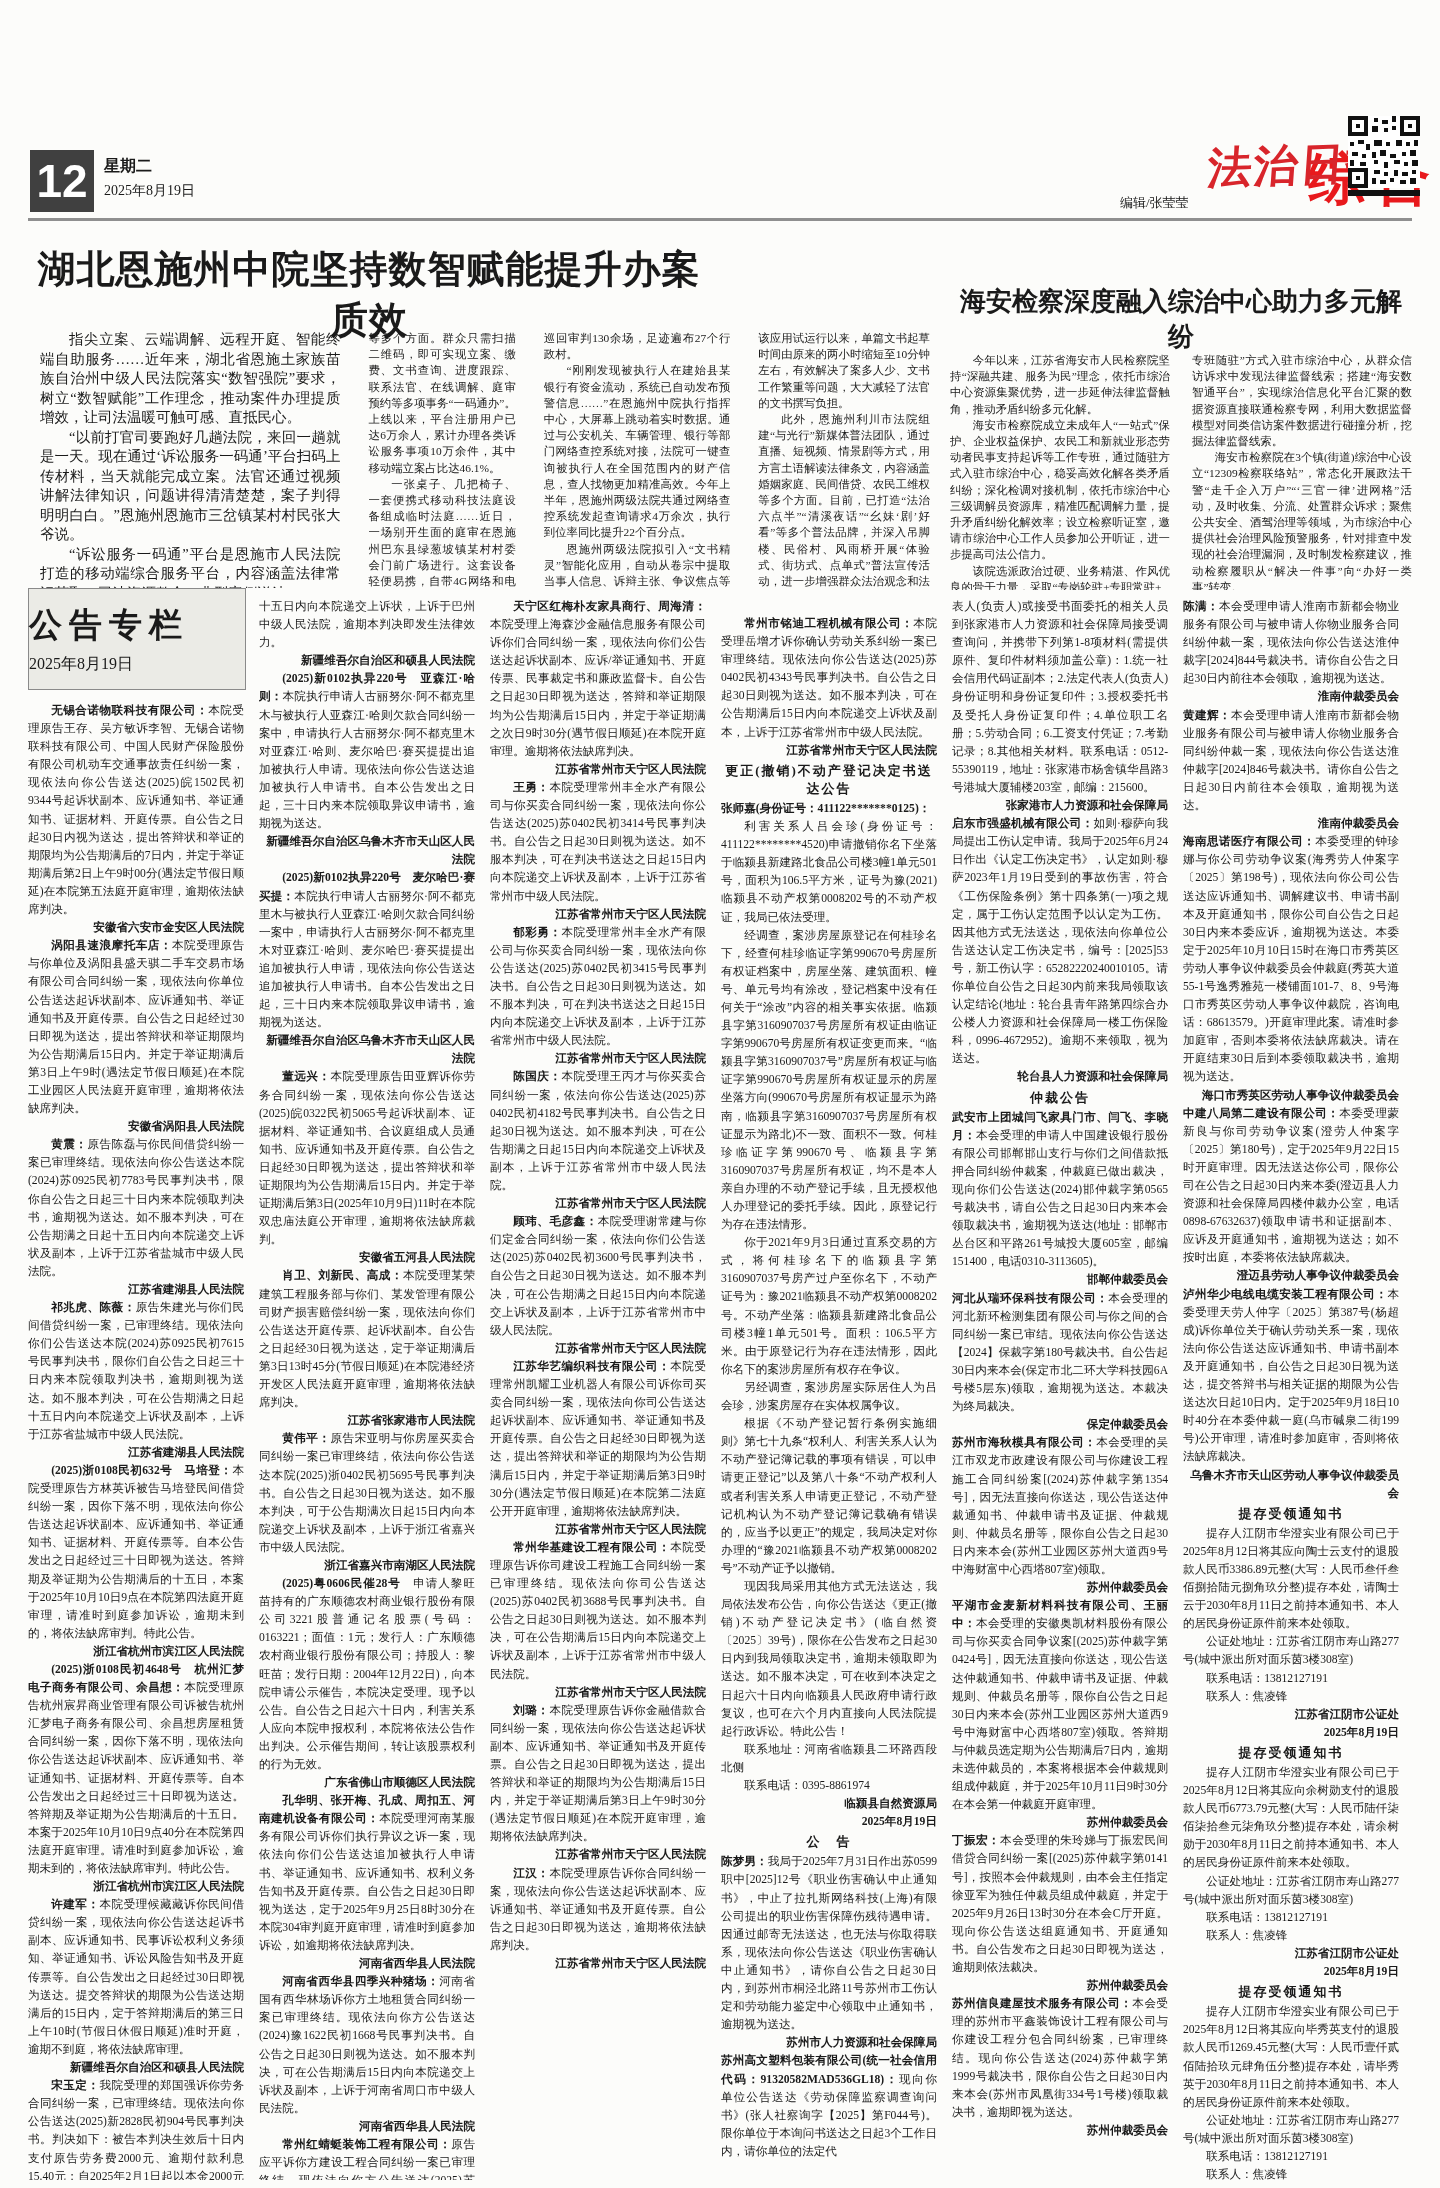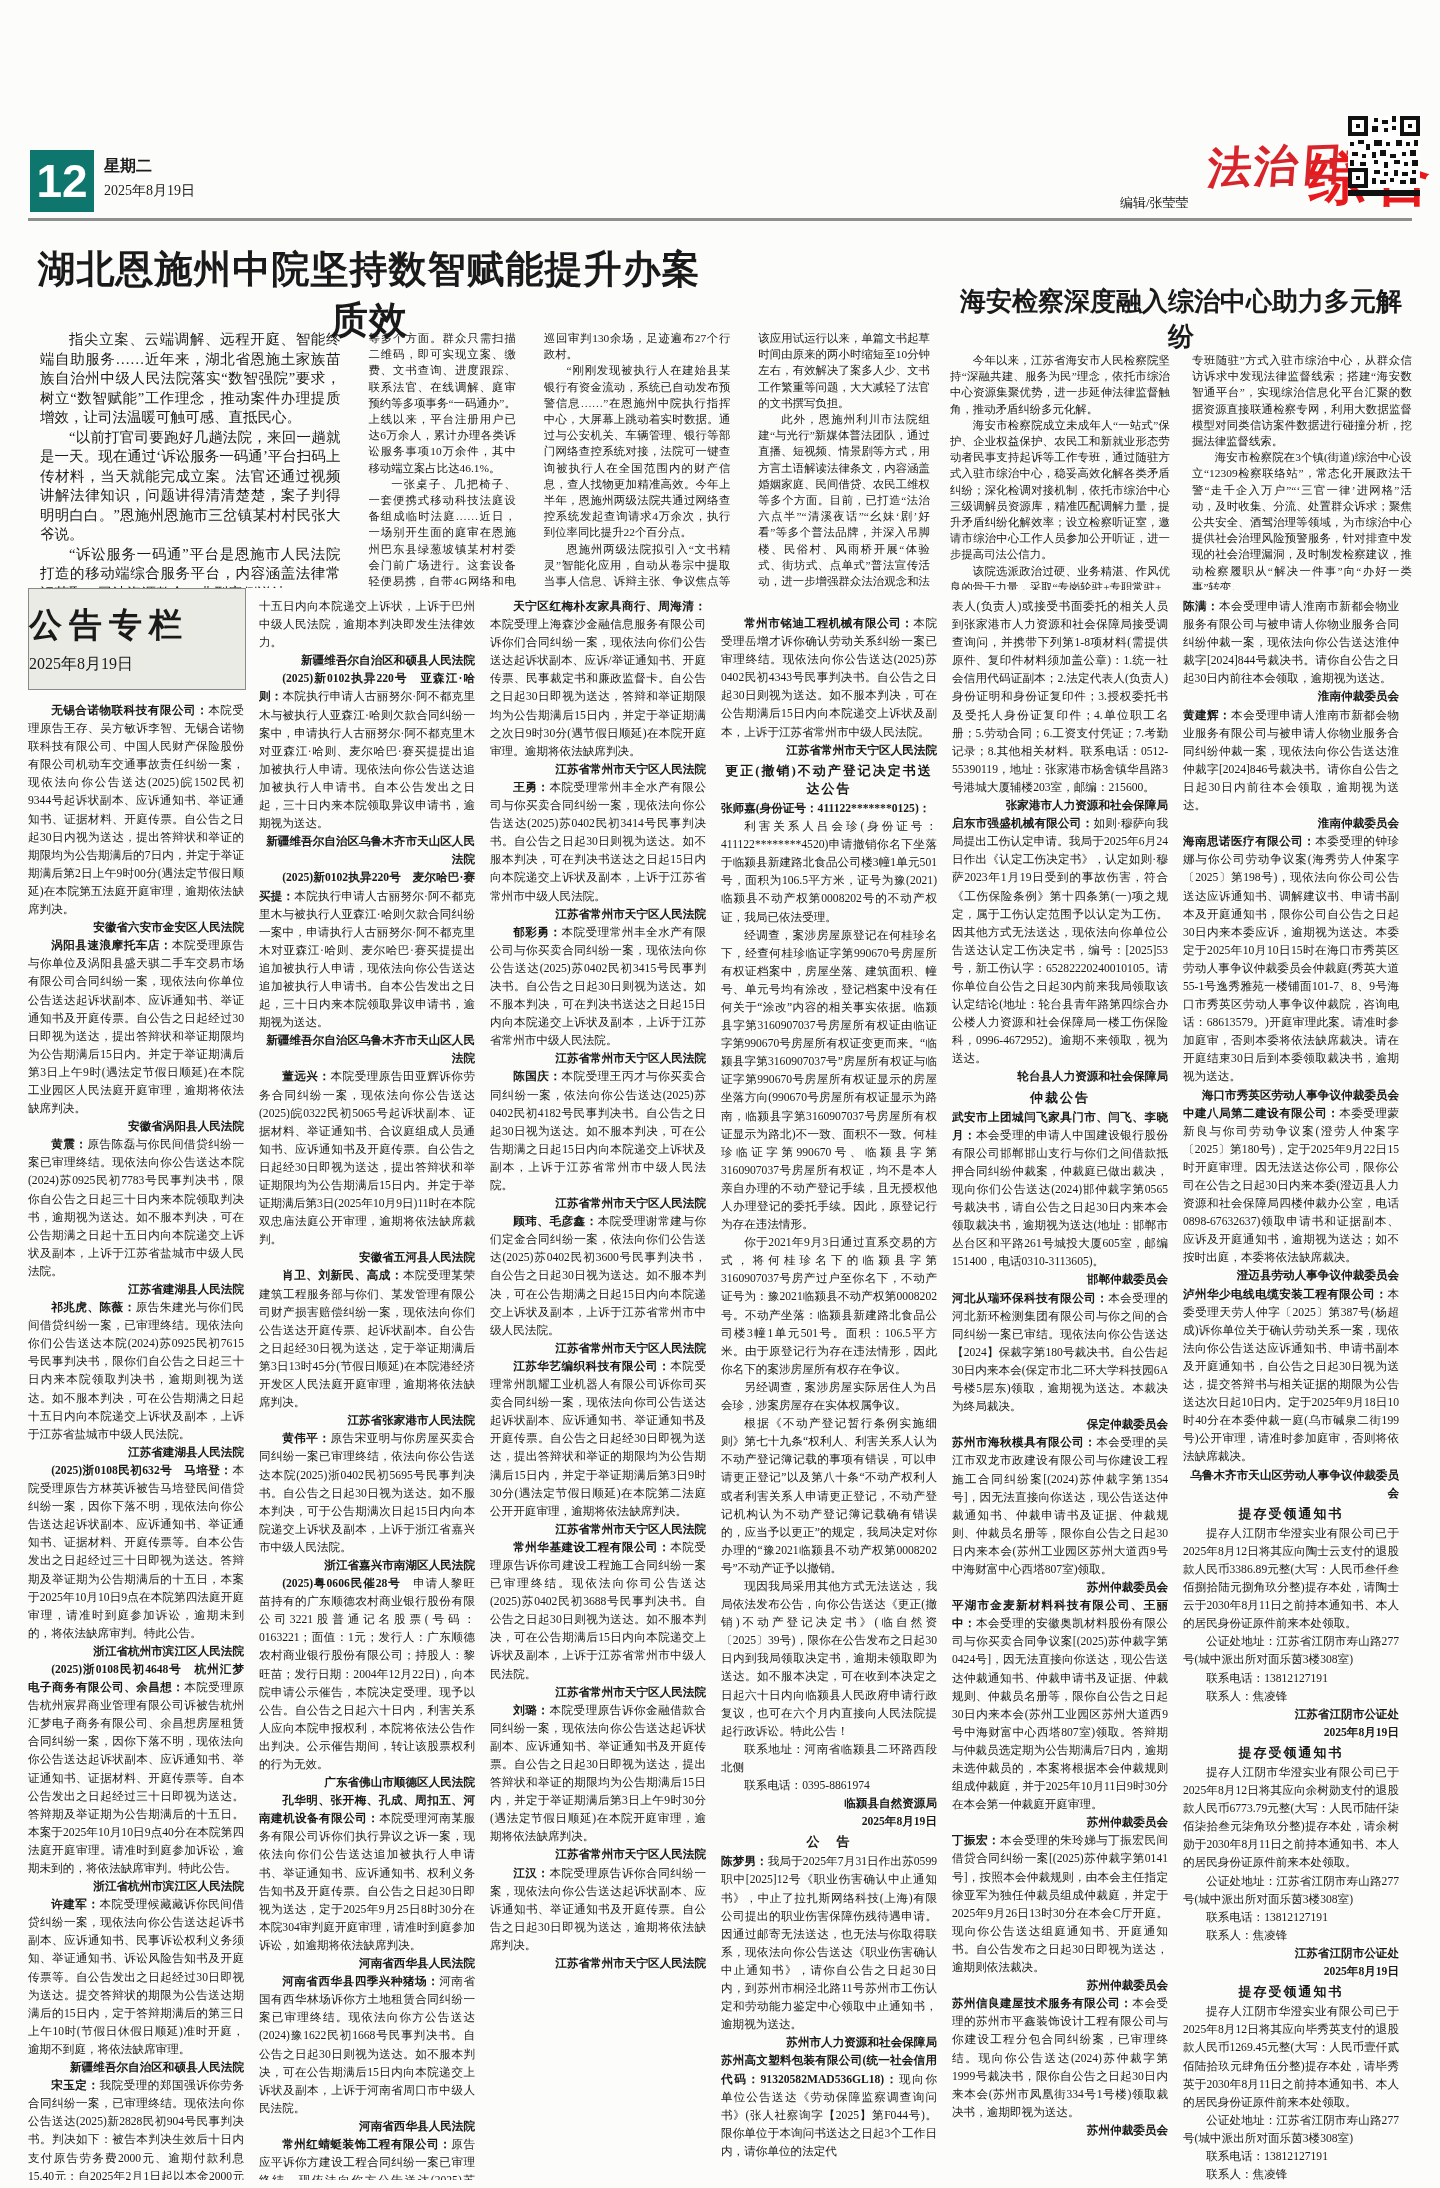--- a/index.html
+++ b/index.html
@@ -1,19 +1,19 @@
 <!DOCTYPE html>
 <html><head>
 <meta charset="utf-8">
 <style>
   html,body{margin:0;padding:0;background:#e8e8e4;}
   .page{position:relative;width:1440px;height:2188px;margin:0 auto;background:#fcfcfa;
         font-family:"Liberation Serif","DejaVu Serif",serif;color:#1a1a1a;overflow:hidden;}
   
-  .pageno{position:absolute;left:30px;top:150px;width:64px;height:62px;background:#0f766e;
+  .pageno{position:absolute;left:30px;top:150px;width:64px;height:62px;background:#404040;
           color:#fff;font-weight:bold;font-size:46px;display:flex;align-items:center;justify-content:center;
           font-family:"Liberation Sans",sans-serif;}
   .weekday{position:absolute;left:104px;top:156px;font-size:16px;font-weight:bold;}
   .pubdate{position:absolute;left:104px;top:182px;font-size:14px;}
   .section{position:absolute;left:0;right:0;top:142px;text-align:right;color:#e8191c;
            font-size:56px;font-weight:900;letter-spacing:10px;font-family:"Liberation Sans",sans-serif;}
   .editor{position:absolute;left:1120px;top:194px;font-size:13px;}
   .masthead{position:absolute;left:1208px;top:136px;font-size:44px;font-weight:900;color:#d8252b;
             transform:skewX(-6deg) rotate(-2deg);letter-spacing:2px;}
   .qr{position:absolute;left:1348px;top:116px;}

